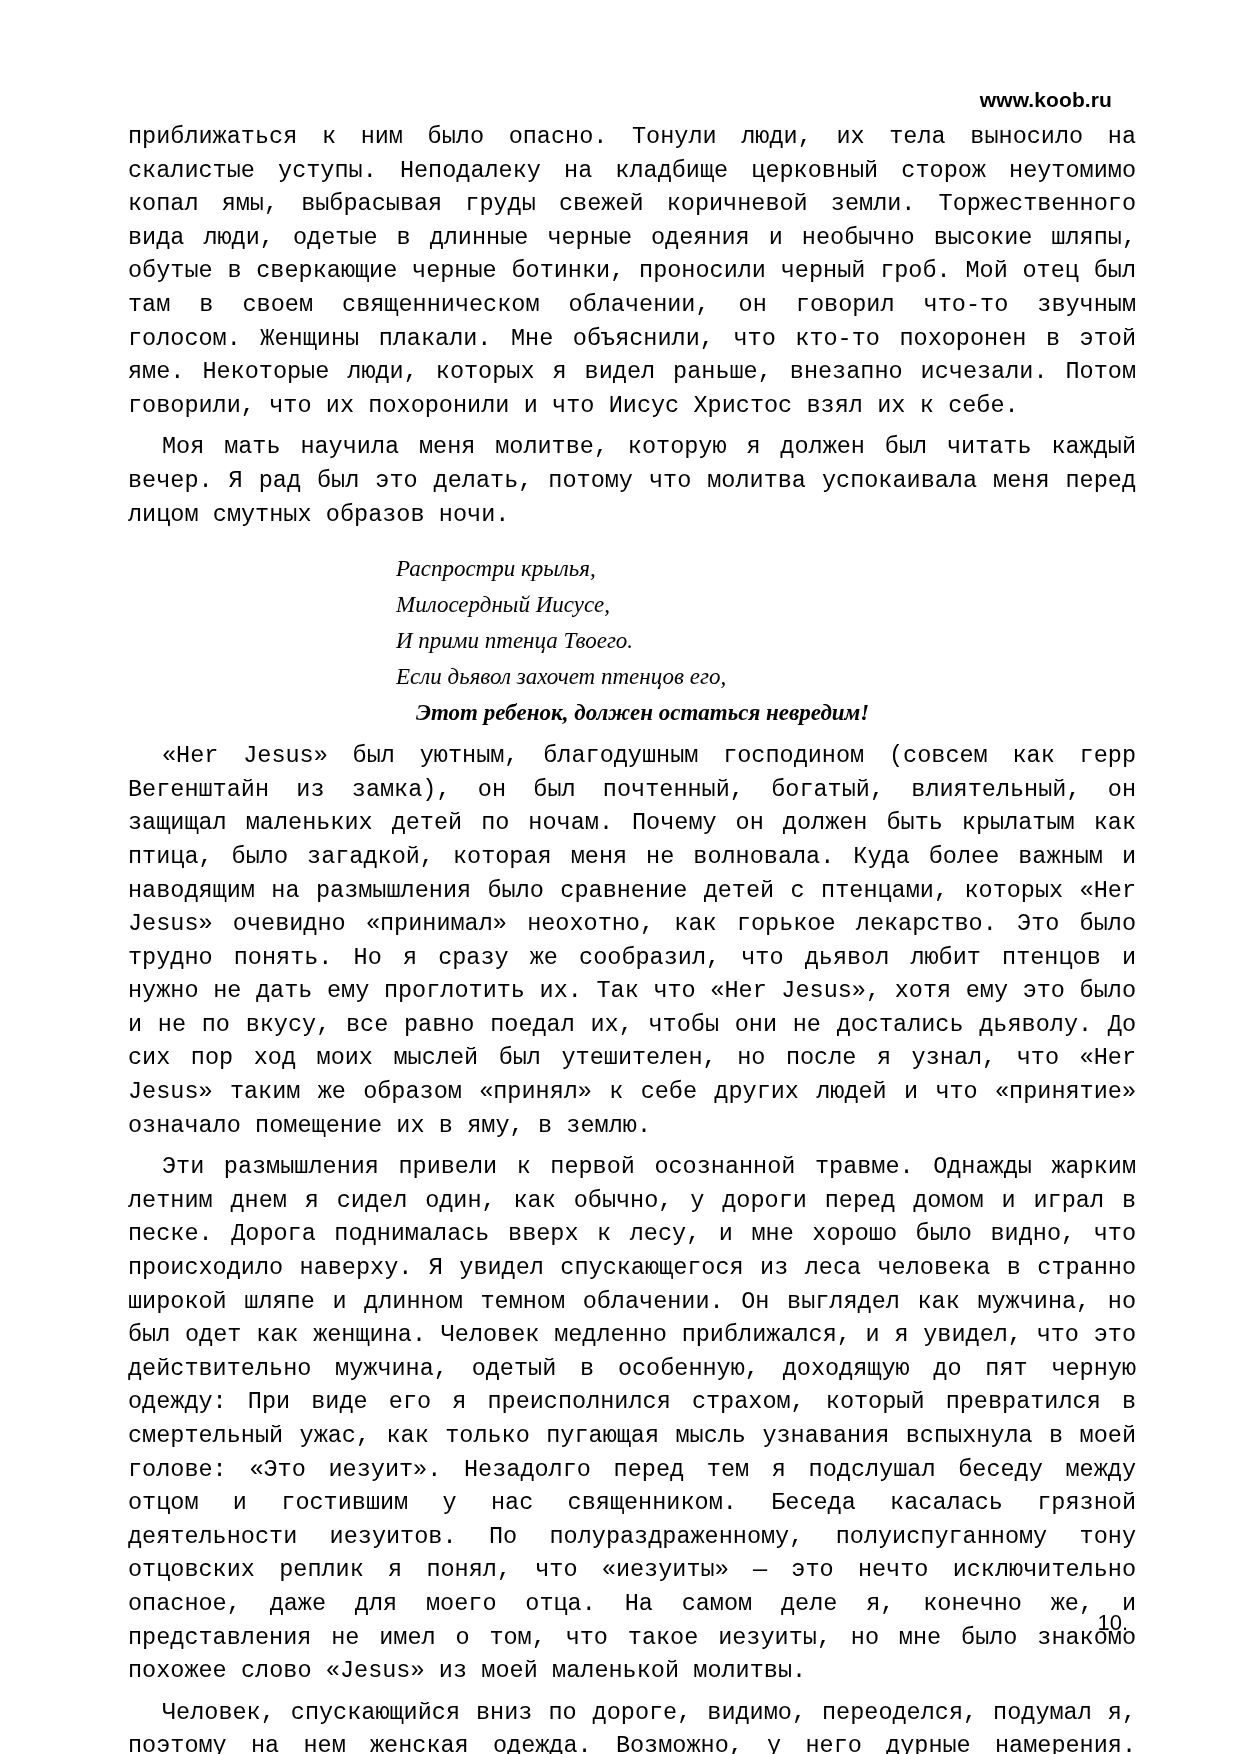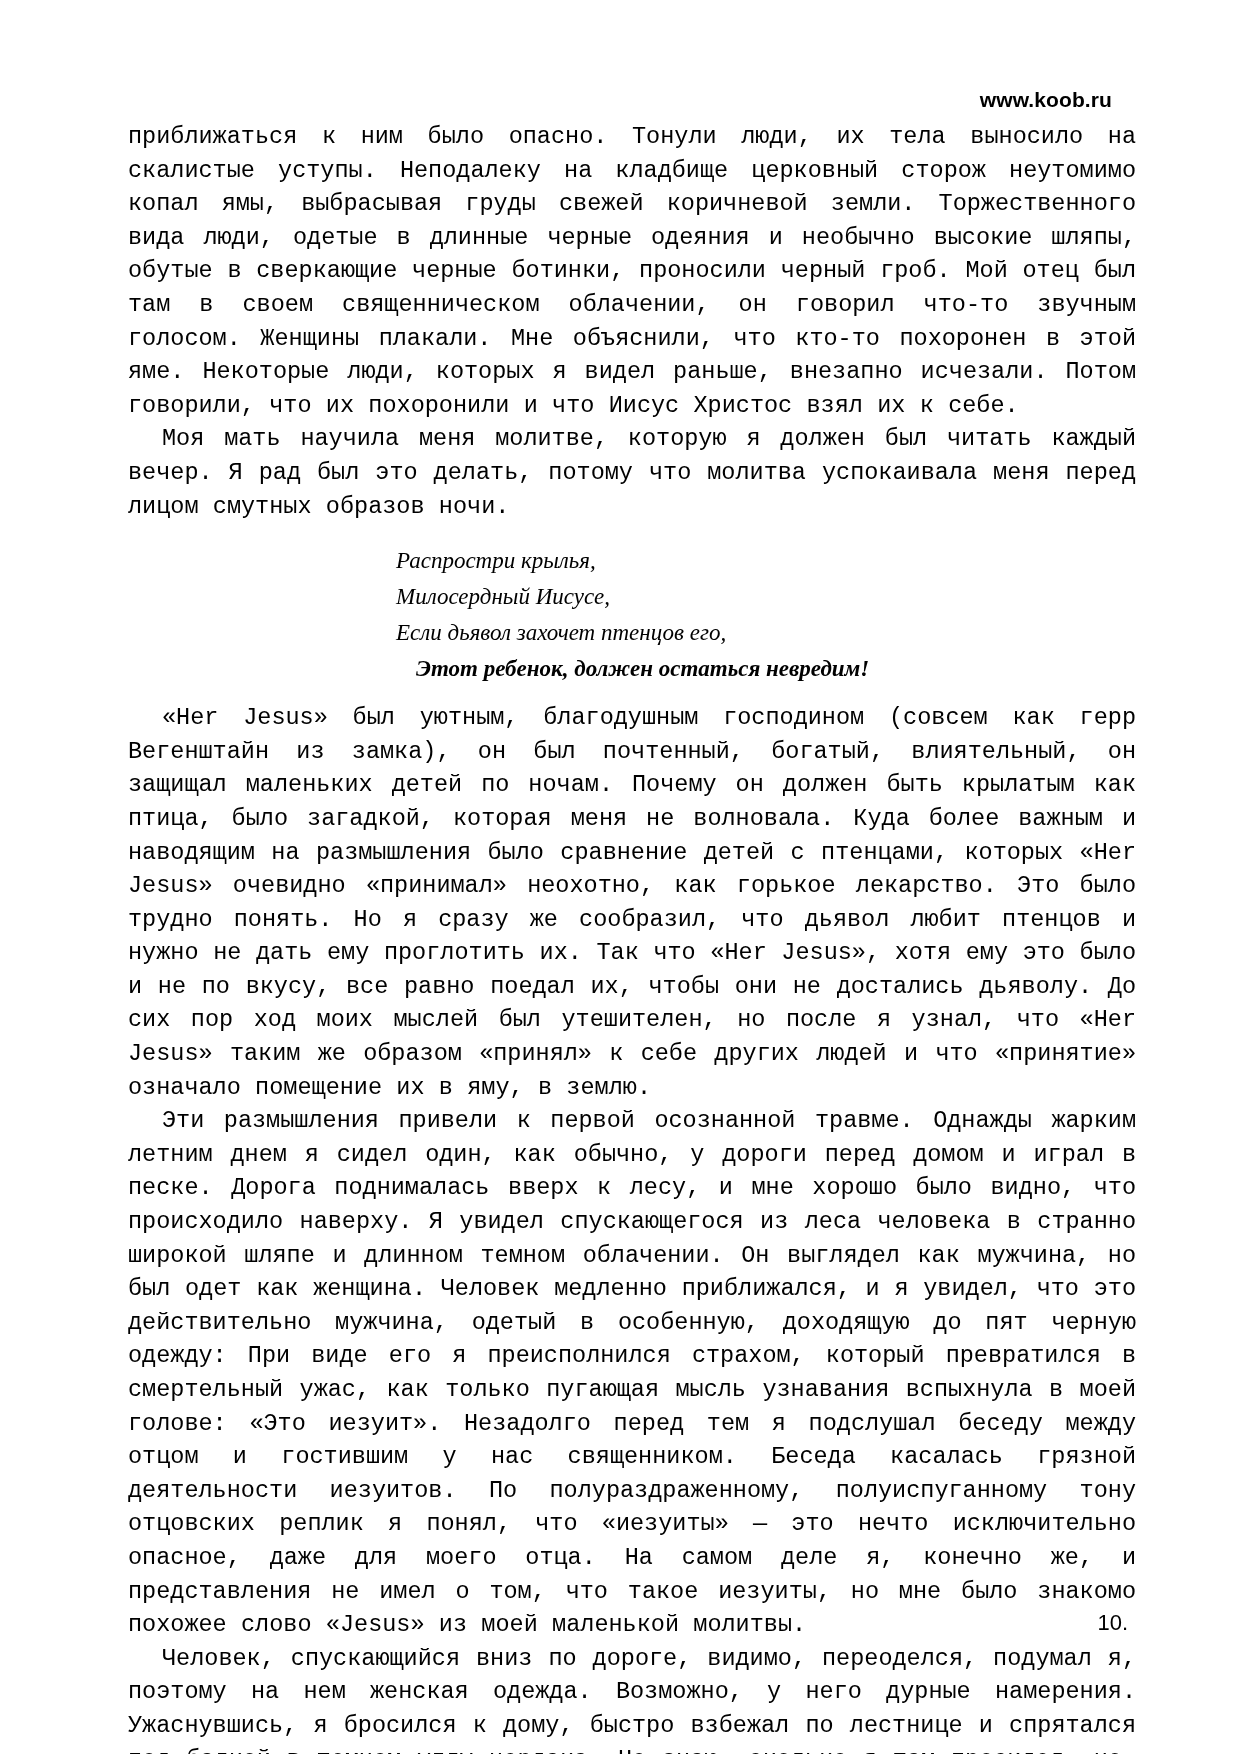--- a/index.html
+++ b/index.html
@@ -55,26 +55,26 @@
     text-justify: inter-word;
     text-indent: 34px;
     hyphens: manual;
     word-spacing: 0.2px;
     font-family: Liberation Mono, monospace;
   }
   p.para.noindent {
     text-indent: 0;
   }
   p.para + p.para {
-    margin-top: 0;
+    margin-top: 8px;
   }
 
   
   .verse {
-    margin: 20px 0 14px 0;
+    margin: 20px 0 8px 0;
     padding: 0;
     font-style: italic;
     font-size: 23px;
     line-height: 36px;
   }
   .verse .vline {
     display: block;
     white-space: nowrap;
     padding-left: 268px;
   }
@@ -102,20 +102,21 @@
 
   <div class="content">
 
     <p class="para noindent">приближаться к ним было опасно. Тонули люди, их тела выносило на скалистые уступы. Неподалеку на кладбище церковный сторож неутомимо копал ямы, выбрасывая груды свежей коричневой земли. Торжественного вида люди, одетые в длинные черные одеяния и необычно высокие шляпы, обутые в сверкающие черные ботинки, проносили черный гроб. Мой отец был там в своем священническом облачении, он говорил что-то звучным голосом. Женщины плакали. Мне объяснили, что кто-то похоронен в этой яме. Некоторые люди, которых я видел раньше, внезапно исчезали. Потом говорили, что их похоронили и что Иисус Христос взял их к себе.</p>
 
     <p class="para">Моя мать научила меня молитве, которую я должен был читать каждый вечер. Я рад был это делать, потому что молитва успокаивала меня перед лицом смутных образов ночи.</p>
 
     <div class="verse">
       <span class="vline">Распростри крылья,</span>
       <span class="vline">Милосердный Иисусе,</span>
+      <span class="vline">И прими птенца Твоего.</span>
       <span class="vline">Если дьявол захочет птенцов его,</span>
       <span class="vline deep">Этот ребенок, должен остаться невредим!</span>
     </div>
 
     <p class="para">«Her Jesus» был уютным, благодушным господином (совсем как герр Вегенштайн из замка), он был почтенный, богатый, влиятельный, он защищал маленьких детей по ночам. Почему он должен быть крылатым как птица, было загадкой, которая меня не волновала. Куда более важным и наводящим на размышления было сравнение детей с птенцами, которых «Her Jesus» очевидно «принимал» неохотно, как горькое лекарство. Это было трудно понять. Но я сразу же сообразил, что дьявол любит птенцов и нужно не дать ему проглотить их. Так что «Her Jesus», хотя ему это было и не по вкусу, все равно поедал их, чтобы они не достались дьяволу. До сих пор ход моих мыслей был утешителен, но после я узнал, что «Her Jesus» таким же образом «принял» к себе других людей и что «принятие» означало помещение их в яму, в землю.</p>
 
 
     <p class="para">Эти размышления привели к первой осознанной травме. Однажды жарким летним днем я сидел один, как обычно, у дороги перед домом и играл в песке. Дорога поднималась вверх к лесу, и мне хорошо было видно, что происходило наверху. Я увидел спускающегося из леса человека в странно широкой шляпе и длинном темном облачении. Он выглядел как мужчина, но был одет как женщина. Человек медленно приближался, и я увидел, что это действительно мужчина, одетый в особенную, доходящую до пят черную одежду: При виде его я преисполнился страхом, который превратился в смертельный ужас, как только пугающая мысль узнавания вспыхнула в моей голове: «Это иезуит». Незадолго перед тем я подслушал беседу между отцом и гостившим у нас священником. Беседа касалась грязной деятельности иезуитов. По полураздраженному, полуиспуганному тону отцовских реплик я понял, что «иезуиты» — это нечто исключительно опасное, даже для моего отца. На самом деле я, конечно же, и представления не имел о том, что такое иезуиты, но мне было знакомо похожее слово «Jesus» из моей маленькой молитвы.</p>
 
     <p class="para">Человек, спускающийся вниз по дороге, видимо, переоделся, подумал я, поэтому на нем женская одежда. Возможно, у него дурные намерения. Ужаснувшись, я бросился к дому, быстро взбежал по лестнице и спрятался под балкой в темном углу чердака. Не знаю, сколько я там просидел, но, должно быть, долго, потому что, когда я осмелился спуститься на первый этаж и осторожно высунул голову из окна, черного человека не бы-</p>

